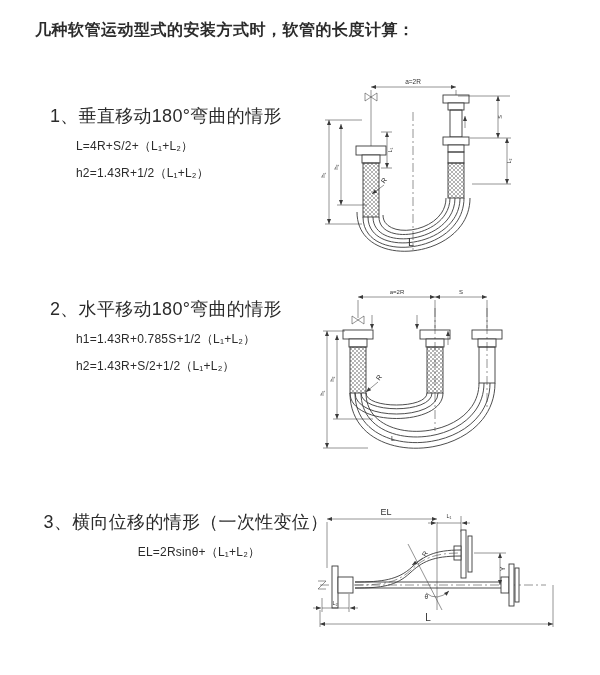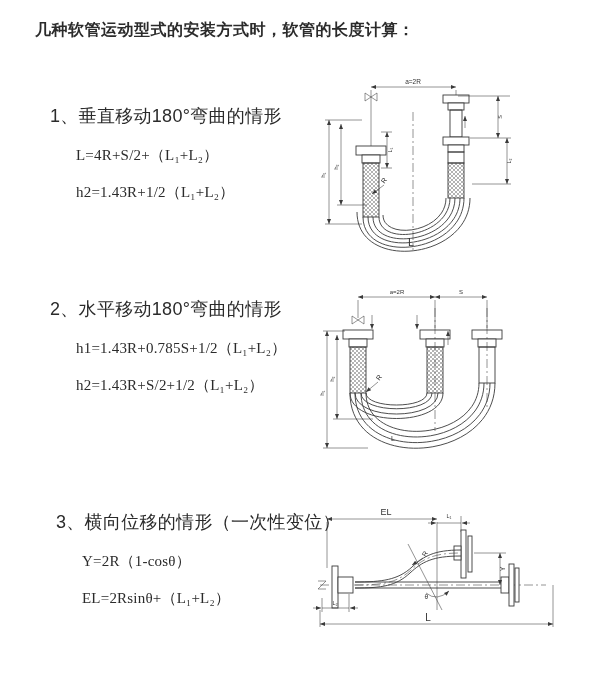--- a/index.html
+++ b/index.html
@@ -6,23 +6,23 @@
   body{
     width:600px;height:675px;background:#ffffff;position:relative;
     font-family:"Liberation Sans","DejaVu Sans",sans-serif;color:#2b2b2b;overflow:hidden;
   }
   .page-title{
     position:absolute;left:35px;top:20px;font-size:16px;font-weight:600;letter-spacing:.5px;
   }
   .section{position:absolute;width:300px;}
   .s1{left:50px;top:104px;}
   .s2{left:50px;top:297px;}
-  .s3{left:56px;top:510px;}
+  .s3{left:36px;top:510px;text-align:center;}
   .heading{font-size:18px;font-weight:400;letter-spacing:.3px;}
-  .formula{font-size:15px;font-weight:400;margin-left:26px;margin-top:18px;letter-spacing:.2px;white-space:nowrap;font-family:Liberation Serif, serif;}
+  .formula{font-size:12px;font-weight:400;margin-left:26px;margin-top:10px;letter-spacing:.2px;white-space:nowrap;}
   svg.diag{position:absolute;}
   #d1{left:312px;top:72px;}
   #d2{left:313px;top:283px;}
   #d3{left:298px;top:498px;}
   svg text{fill:#333;font-family:"Liberation Sans","DejaVu Sans",sans-serif;}
   .ln{stroke:#3a3a3a;stroke-width:.9;fill:none;}
   .thin{stroke:#3a3a3a;stroke-width:.55;fill:none;}
   .cl{stroke:#3a3a3a;stroke-width:.55;fill:none;stroke-dasharray:9 3 2 3;}
   .fit{fill:#fff;stroke:#3a3a3a;stroke-width:.9;}
   .hat{fill:url(#ht);stroke:#3a3a3a;stroke-width:.9;}
@@ -186,21 +186,20 @@
   <text transform="rotate(-90 21 96)" x="21" y="96" font-size="5.5" text-anchor="middle">h₂</text>
 
   <text transform="rotate(-55 68 96)" x="68" y="96" font-size="7" text-anchor="middle">R</text>
   <line class="thin" x1="65" y1="99" x2="53" y2="109" marker-end="url(#ar)"></line>
 
   <text x="78" y="158" font-size="7">L</text>
 </svg>
 
 <div class="section s3">
   <div class="heading">3、横向位移的情形（一次性变位）</div>
-  <div class="formula">Y=2R（1-cosθ）</div>
   <div class="formula">EL=2Rsinθ+（L₁+L₂）</div>
 </div>
 
 <svg id="d3" class="diag" width="262" height="148" viewBox="0 0 262 148">
 
   <line class="thin" x1="29" y1="21" x2="139" y2="21" marker-start="url(#ar)" marker-end="url(#ar)"></line>
   <text x="88" y="17" font-size="9" text-anchor="middle">EL</text>
   <line class="thin" x1="29" y1="24" x2="29" y2="70"></line>
 
   <line class="thin" x1="130" y1="25" x2="138" y2="25" marker-end="url(#ar)"></line>

